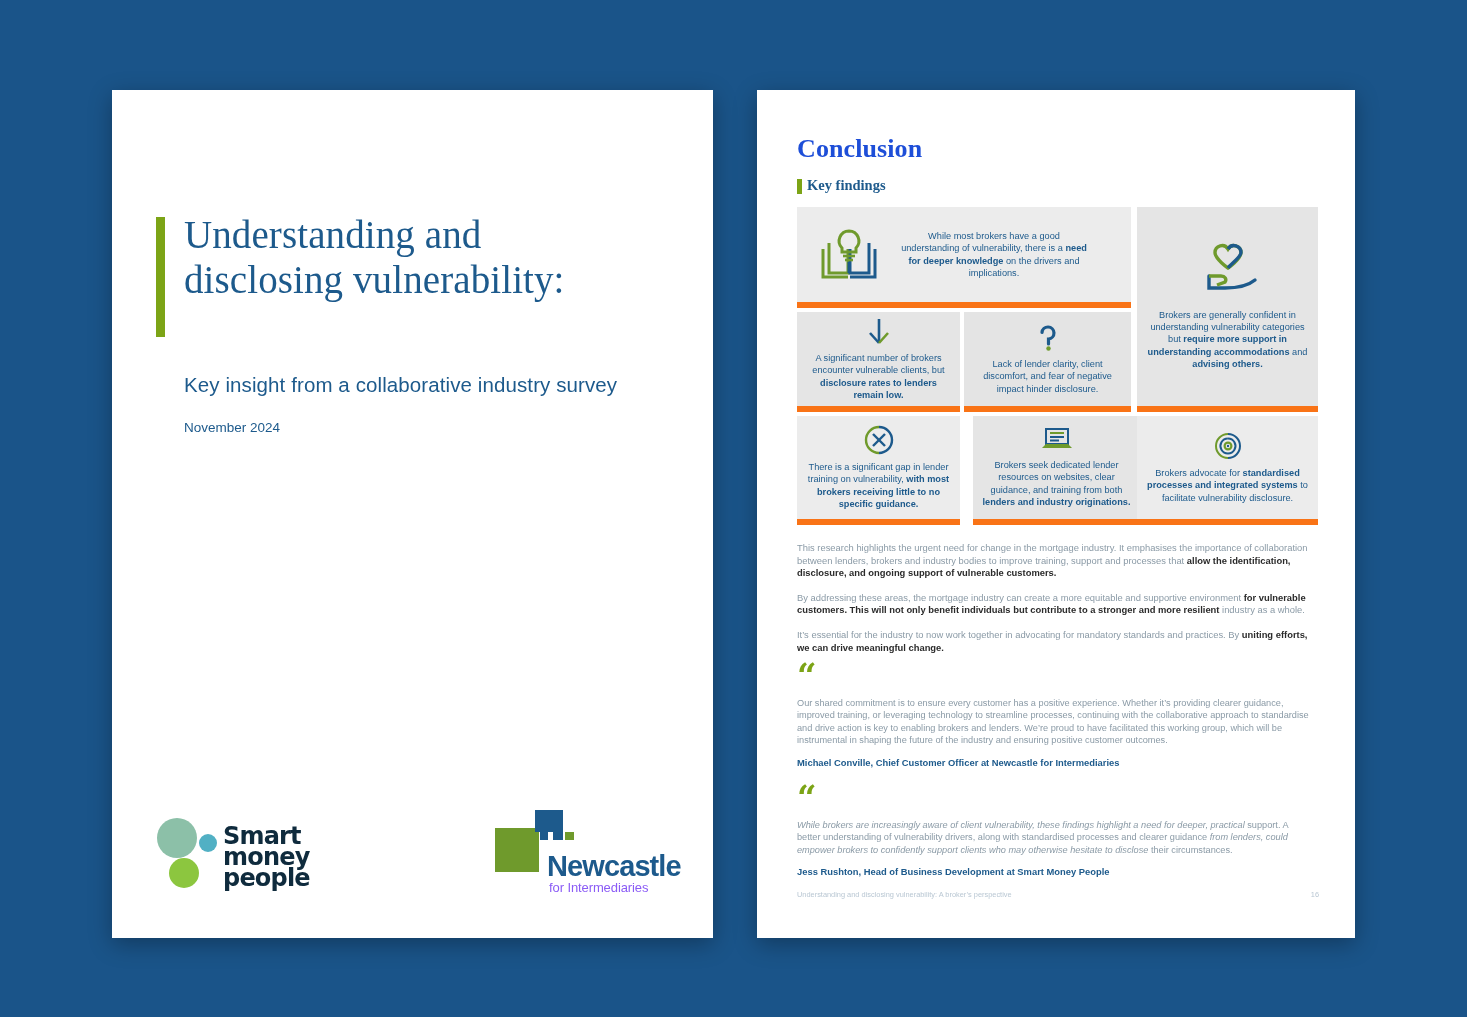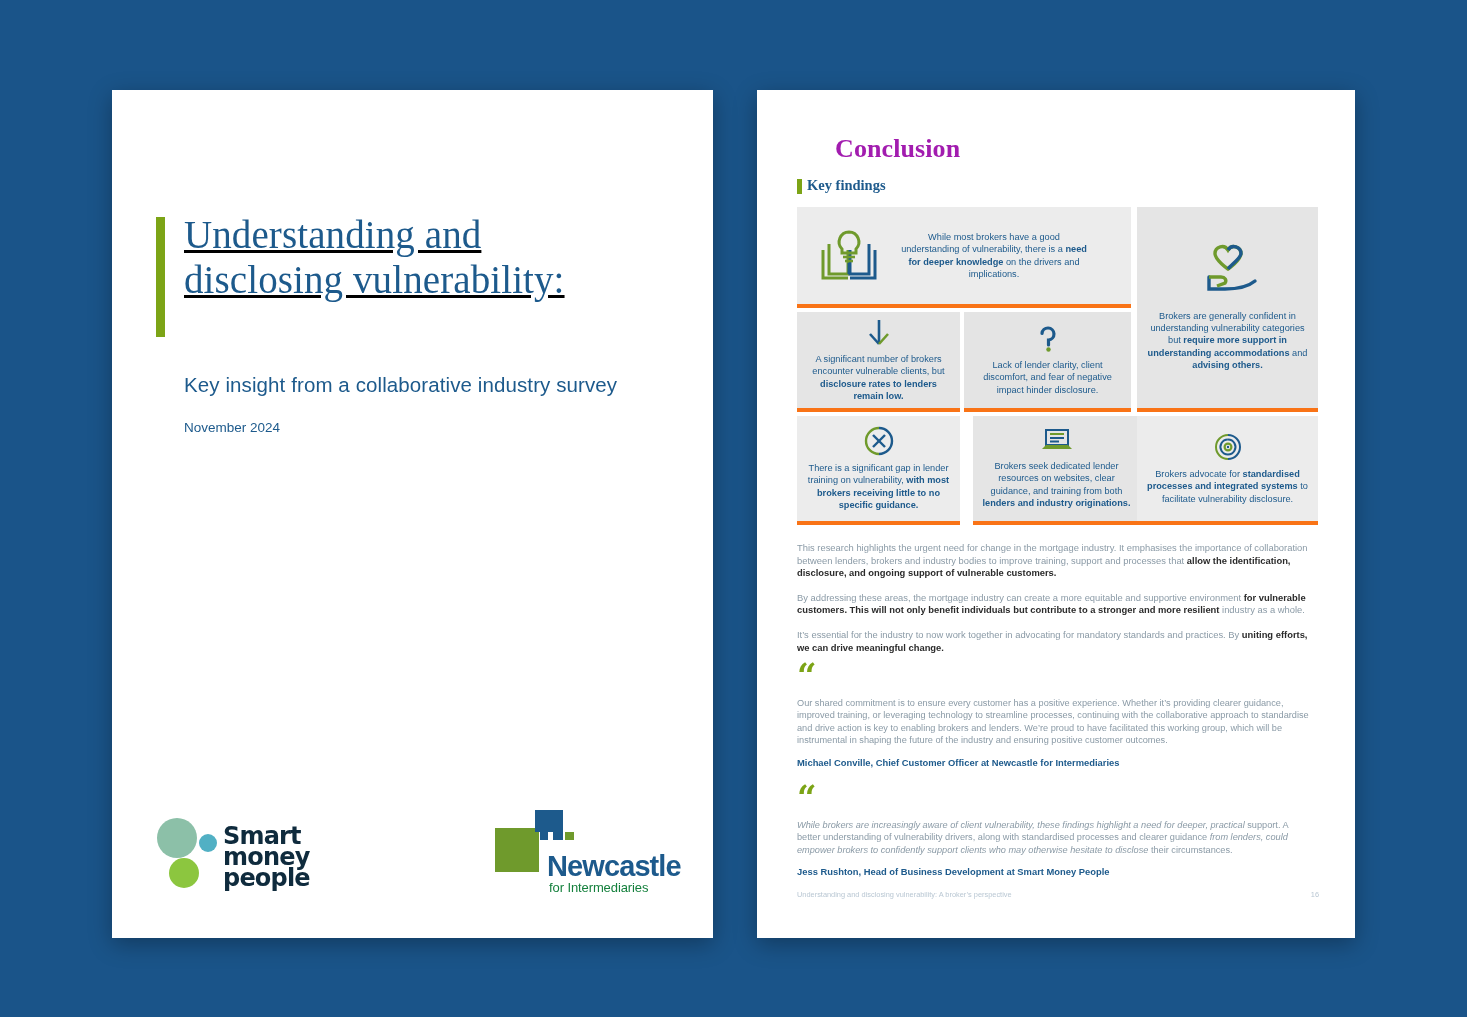--- a/index.html
+++ b/index.html
@@ -18,21 +18,20 @@
     box-shadow: 0 6px 22px rgba(0,0,0,.30);
   }
   #cover-page { left: 112px; top: 90px; width: 601px; height: 848px; }
   #conclusion-page { left: 757px; top: 90px; width: 598px; height: 848px; }
 
   
   .cover-inner { position: absolute; left: 0; top: 0; right: 0; bottom: 0; }
   .title-block {
     position: absolute; left: 44px; top: 122px; right: 40px;
     padding-left: 28px;
-    text-decoration: underline;
   }
   .title-rule {
     position: absolute; left: 0; top: 5px; width: 9px; height: 120px;
     background: #7ca416;
   }
   .title-line {
     font-family: "Liberation Serif", serif;
     font-size: 39px; line-height: 45px; color: #1d5a8c;
     letter-spacing: .1px;
   }
@@ -55,47 +54,47 @@
     font-family: "DejaVu Sans", sans-serif;
     font-weight: bold; font-size: 24px; line-height: 21px;
     color: #0f2b3d; letter-spacing: -.8px;
   }
   .ncl-word {
     position: absolute; left: 52px; top: 40px;
     font-weight: bold; font-size: 29px; color: #1d5a8c; letter-spacing: -.9px;
   }
   .ncl-sub {
     position: absolute; left: 54px; top: 70px;
-    font-size: 13px; color: #15803d; letter-spacing: -.1px;
+    font-size: 13px; color: #8b5cf6; letter-spacing: -.1px;
   }
 
   
   .c-inner { position: absolute; left: 40px; top: 0; right: 36px; bottom: 0; }
   .c-title {
     position: absolute; top: 44px; left: 0;
     font-family: "Liberation Serif", serif;
-    font-weight: bold; font-size: 26px; color: #a21caf; letter-spacing: .1px; margin-left: 38px;
+    font-weight: bold; font-size: 26px; color: #1d4ed8; letter-spacing: .1px;
   }
   .c-sub {
     position: absolute; top: 87px; left: 0;
     font-family: "Liberation Serif", serif;
     font-weight: bold; font-size: 14.5px; color: #1d5a8c;
     padding-left: 10px;
   }
   .c-sub-rule {
     position: absolute; left: 0; top: 2px; width: 5px; height: 15px; background: #7ca416;
   }
 
   
   .findings {
     position: absolute; left: 0; top: 117px; width: 521px; height: 318px;
   }
   .cell {
     position: absolute;
-    border-bottom: 4px solid #f97316;
+    border-bottom: 6px solid #f97316;
     display: flex; flex-direction: column;
     align-items: center; justify-content: center;
     text-align: center; padding: 6px 9px;
   }
   .cell .txt {
     font-size: 9.2px; line-height: 12.2px; color: #1d5a8c;
   }
   .cell .txt b { font-weight: bold; }
   .cell .icon { display: block; }
   .bg-a { background: #ececec; }

